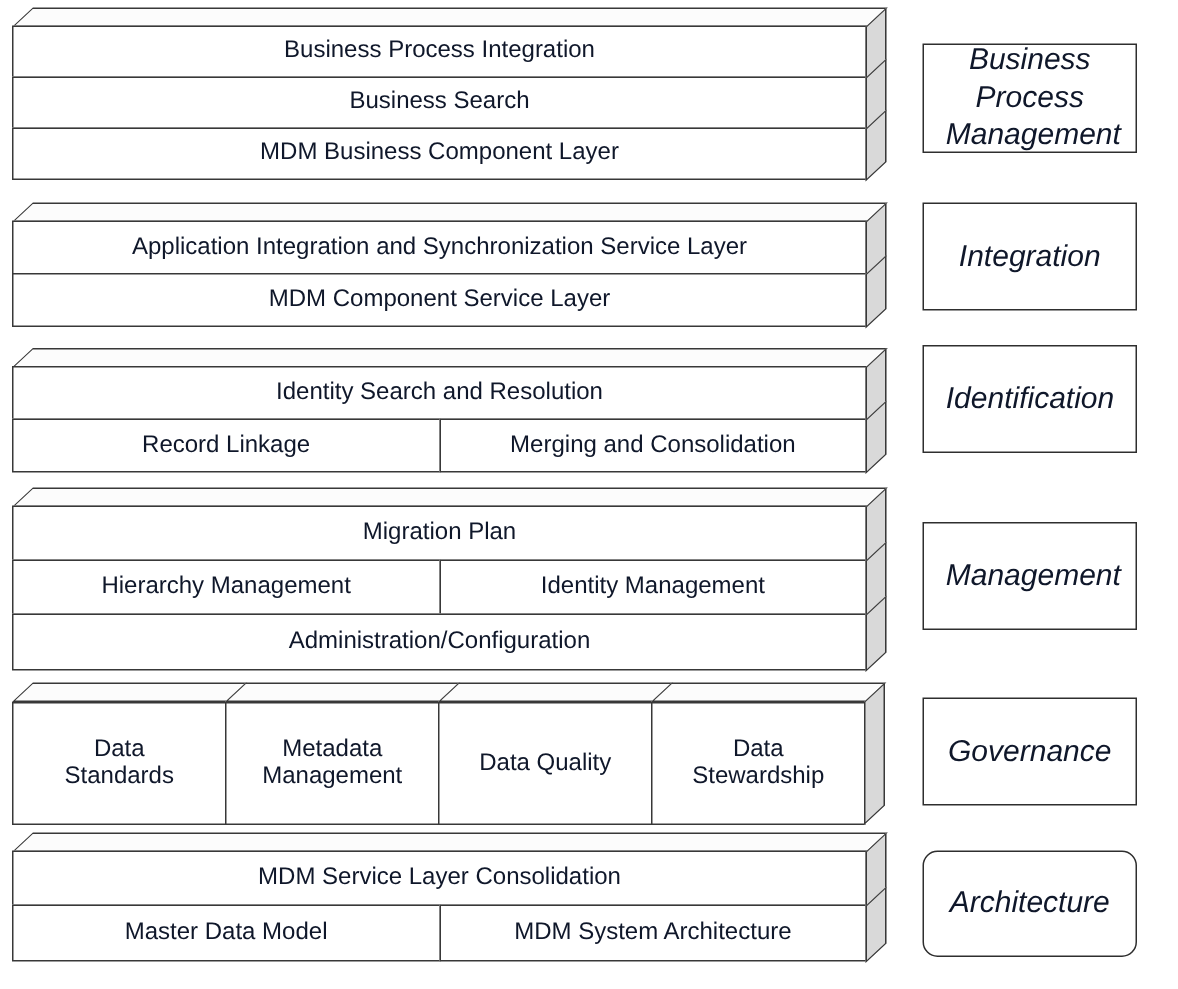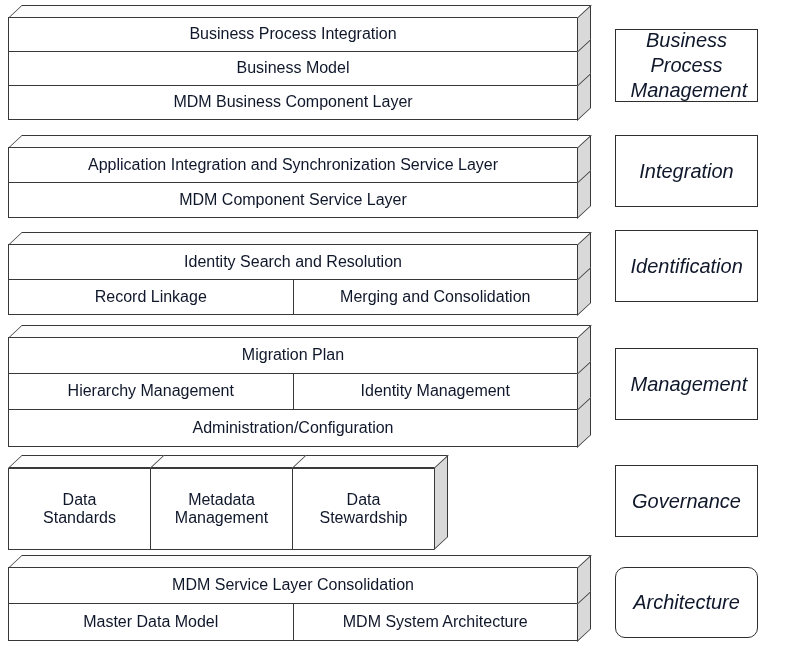--- a/index.html
+++ b/index.html
@@ -50,21 +50,21 @@
 
   <div class="stack" style="top:18px;">
     <div class="topface"></div>
     <div class="row" style="height:35px;">
       <div class="cell">
           <span class="wrap">Business Process Integration</span>
         </div>
     </div>
     <div class="row" style="height:35px;">
       <div class="cell">
-          <span class="wrap">Business Model</span>
+          <span class="wrap">Business Search</span>
         </div>
     </div>
     <div class="row" style="height:35px;">
       <div class="cell">
           <span class="wrap">MDM Business Component Layer</span>
         </div>
     </div>
     <div class="sideface" style="top:0;height:35px;"></div>
     <div class="sideface" style="top:34px;height:35px;"></div>
     <div class="sideface" style="top:68px;height:35px;"></div>
@@ -139,20 +139,26 @@
     </div>
     <div class="gbox">
       <div class="topface"></div>
       <div class="cell">
           <span class="wrap">Metadata Management</span>
         </div>
     </div>
     <div class="gbox">
       <div class="topface"></div>
       <div class="cell">
+          <span class="wrap">Data Quality</span>
+        </div>
+    </div>
+    <div class="gbox">
+      <div class="topface"></div>
+      <div class="cell">
           <span class="wrap">Data Stewardship</span>
         </div>
       <div class="sideface"></div>
     </div>
   </div>
 
   <div class="stack" style="top:568px;">
     <div class="topface"></div>
     <div class="row" style="height:37px;">
       <div class="cell">

